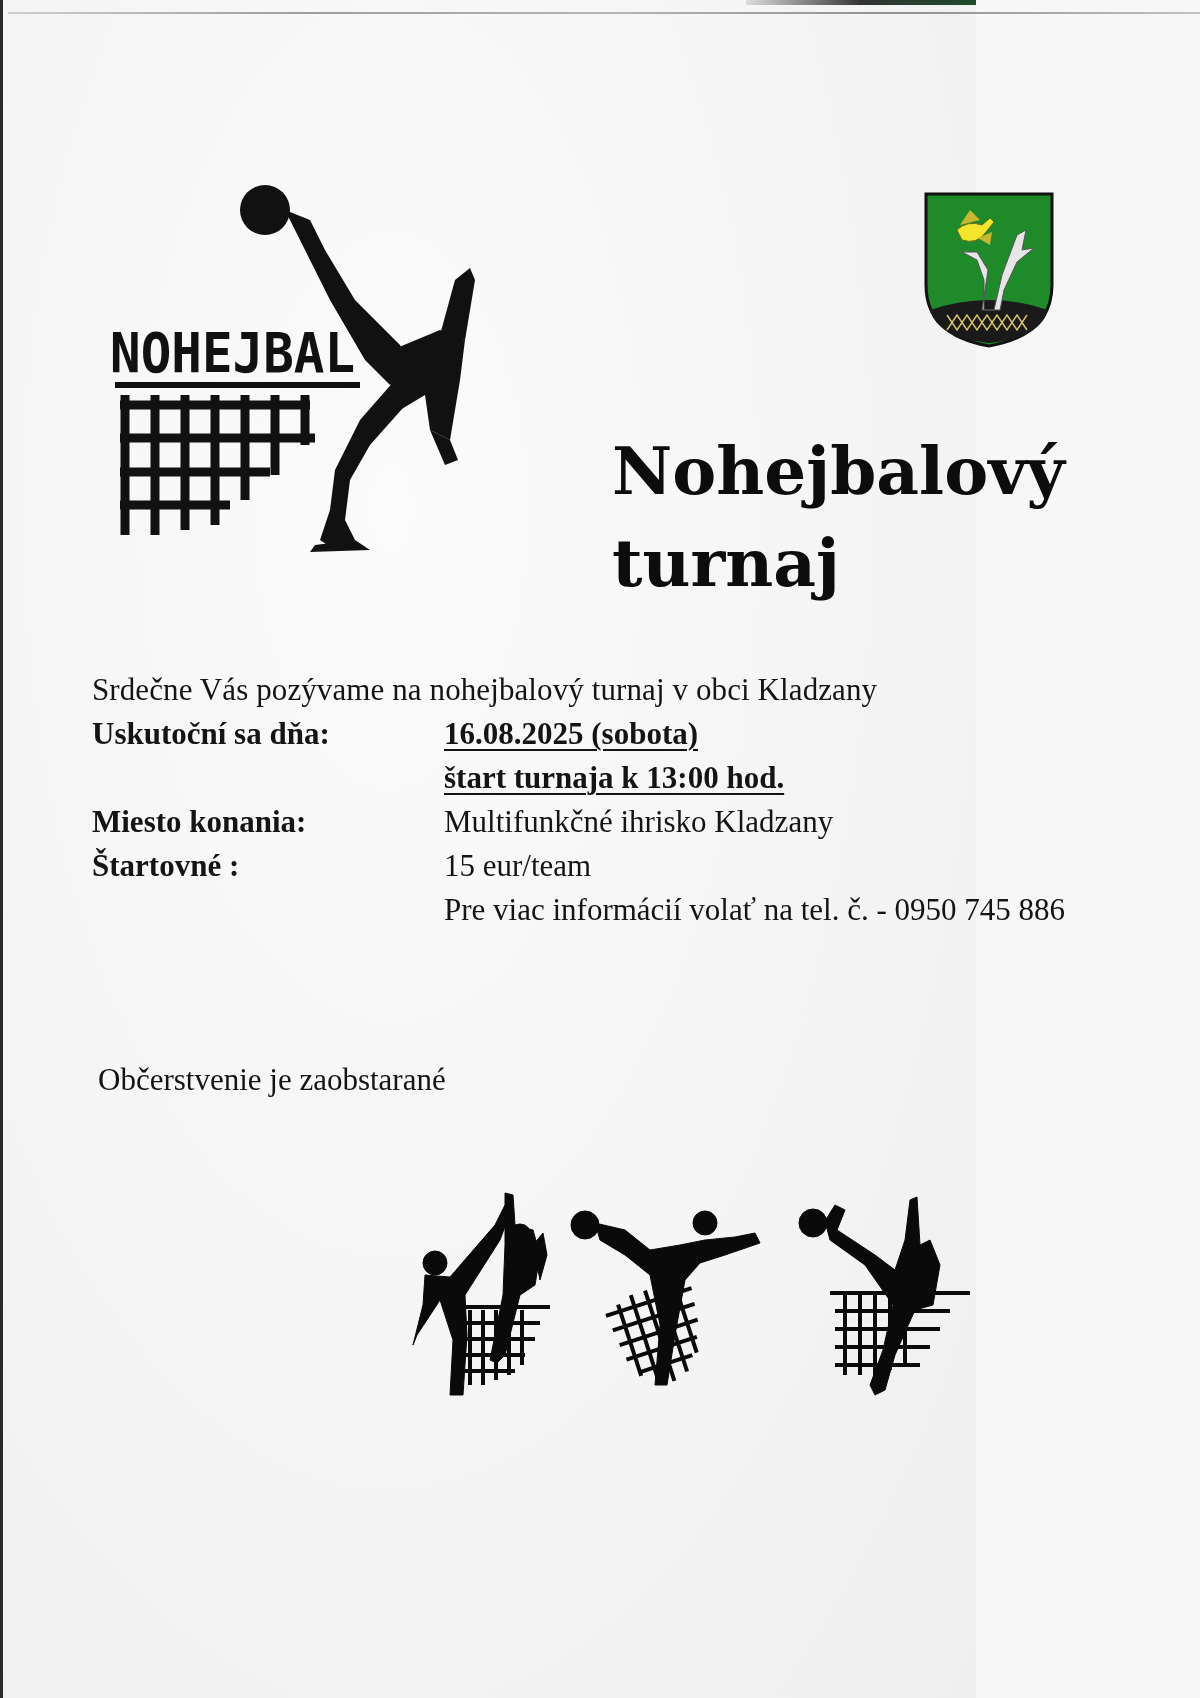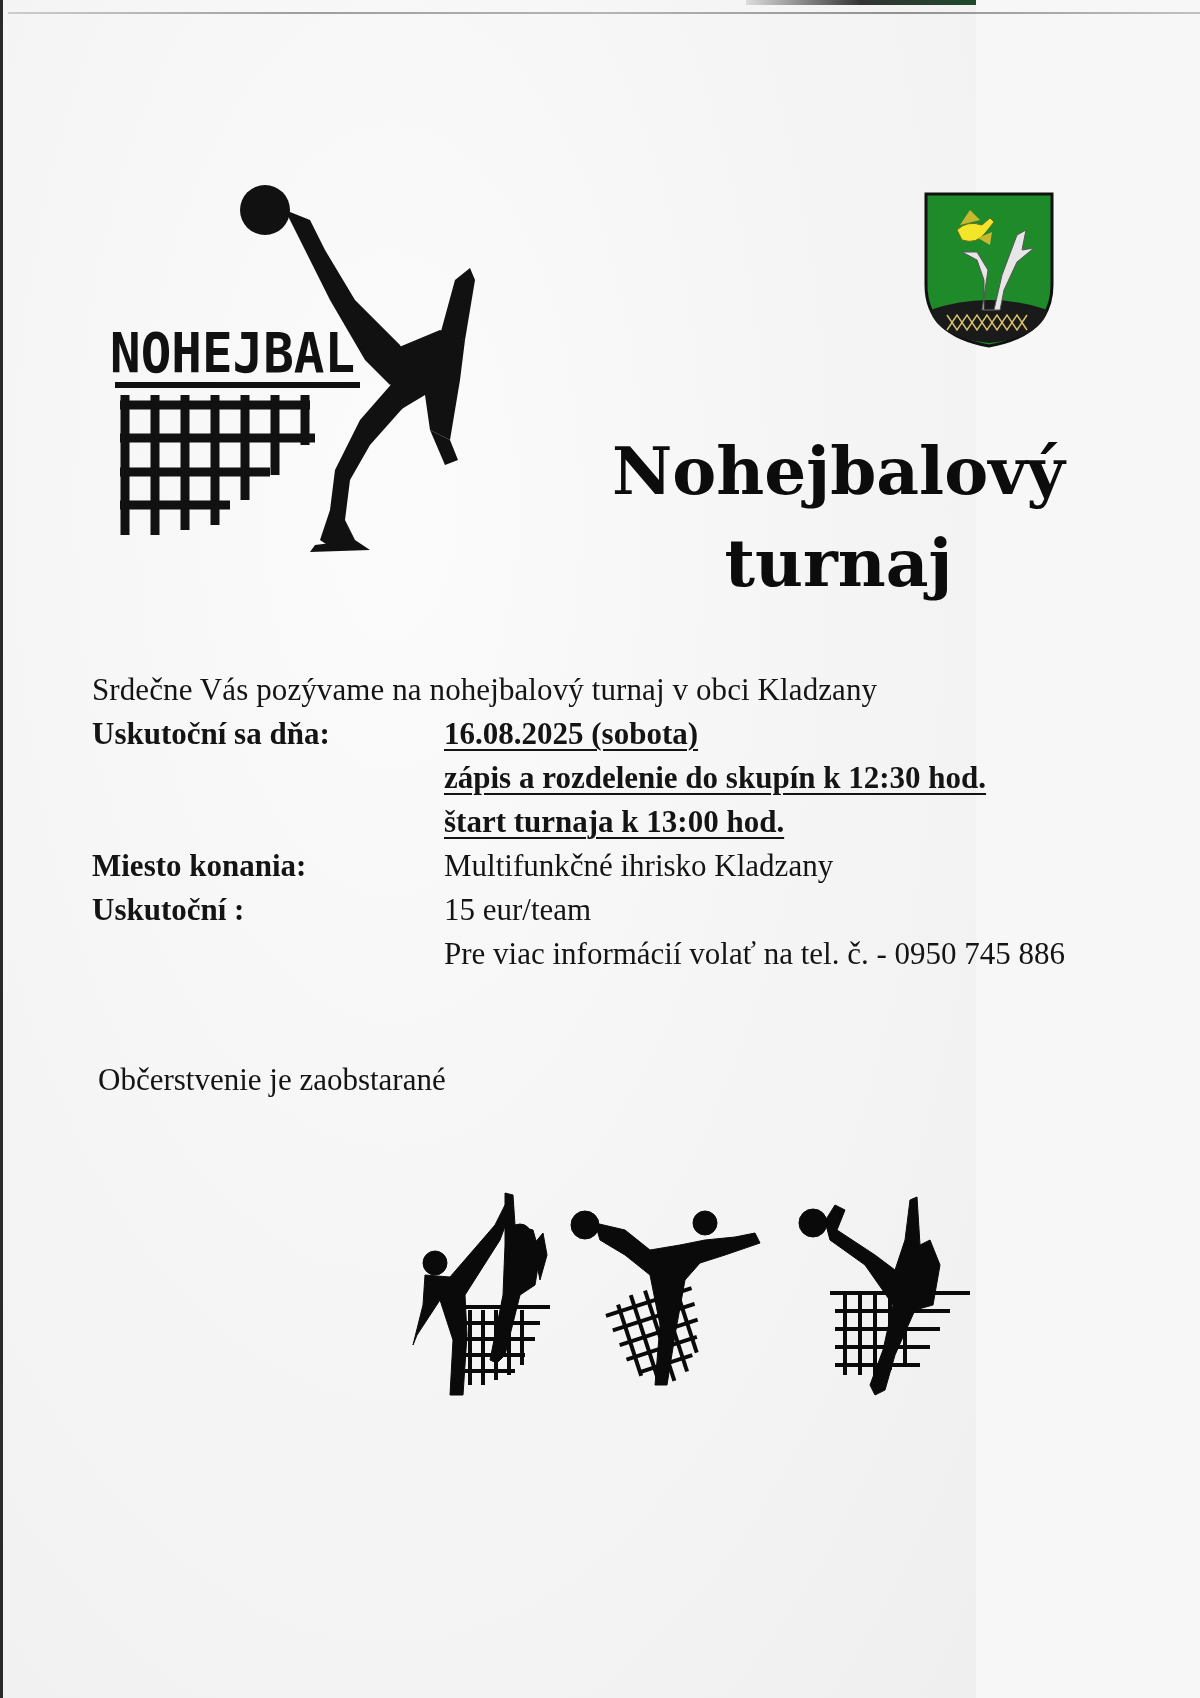--- a/index.html
+++ b/index.html
@@ -17,21 +17,21 @@
     .left-edge { position: absolute; left: 0; top: 0; width: 3px; height: 1698px; background: #2a2a2a; }
     .top-edge { position: absolute; left: 8px; top: 12px; width: 1192px; height: 2px; background: linear-gradient(90deg,#bbb,#777,#999,#666,#aaa); opacity: .7; }
     .top-dark { position: absolute; right: 0; top: 0; width: 230px; height: 5px; background: linear-gradient(90deg,#ddd,#333,#1d4a2a); }
 
     .logo { position: absolute; left: 110px; top: 180px; width: 420px; height: 420px; }
     .crest { position: absolute; left: 922px; top: 190px; width: 134px; height: 160px; }
 
     .title {
       position: absolute; left: 612px; top: 425px;
       font-family: "DejaVu Serif", serif; font-weight: bold;
-      font-size: 66px; line-height: 92px; color: #0c0c0c; text-align: center;
+      font-size: 66px; line-height: 92px; color: #0c0c0c;
     }
     .title span { display: block; }
 
     .body-text { position: absolute; left: 92px; top: 668px; width: 1080px;
       font-family: "Liberation Serif", serif; font-size: 31px; }
     .intro { height: 44px; line-height: 44px; letter-spacing: 0.1px; }
     .row { display: flex; height: 44px; line-height: 44px; gap: 36px; }
     .lbl { width: 316px; font-weight: bold; flex: none; }
     .val { flex: 1; }
     .u { font-weight: bold; text-decoration: underline; text-decoration-thickness: 2px; text-underline-offset: 5px; }
@@ -98,34 +98,30 @@
 
   <div class="body-text">
     <div class="intro">Srdečne Vás pozývame na nohejbalový turnaj v obci Kladzany</div>
 
     <div class="row">
       <div class="lbl">Uskutoční sa dňa:</div>
       <div class="val u">16.08.2025 (sobota)</div>
     </div>
     <div class="row">
       <div class="lbl"></div>
-      <div class="val u">zápis a rozdelenie do skupín k 12:30 hod.</div>
-    </div>
-    <div class="row">
-      <div class="lbl"></div>
       <div class="val u">štart turnaja k 13:00 hod.</div>
     </div>
 
     <div class="row">
       <div class="lbl">Miesto konania:</div>
       <div class="val">Multifunkčné ihrisko Kladzany</div>
     </div>
 
     <div class="row">
-      <div class="lbl">Uskutoční :</div>
+      <div class="lbl">Štartovné :</div>
       <div class="val">15 eur/team</div>
     </div>
 
     <div class="row">
       <div class="lbl"></div>
       <div class="val">Pre viac informácií volať na tel. č. - 0950 745 886</div>
     </div>
   </div>
 
   <div class="closing">Občerstvenie je zaobstarané</div>

